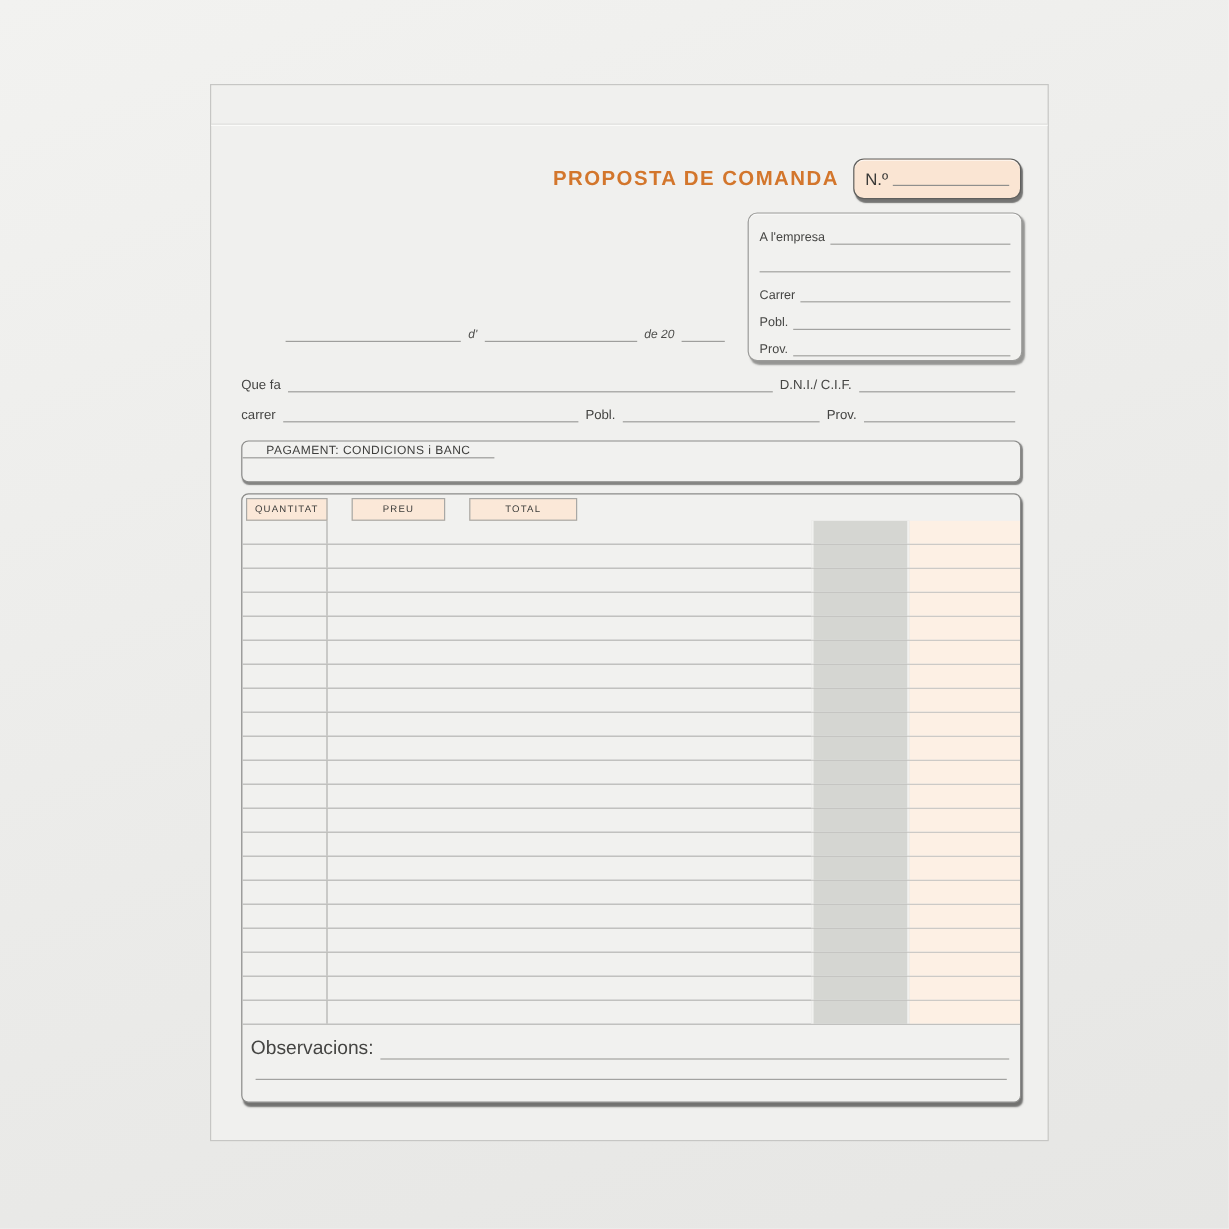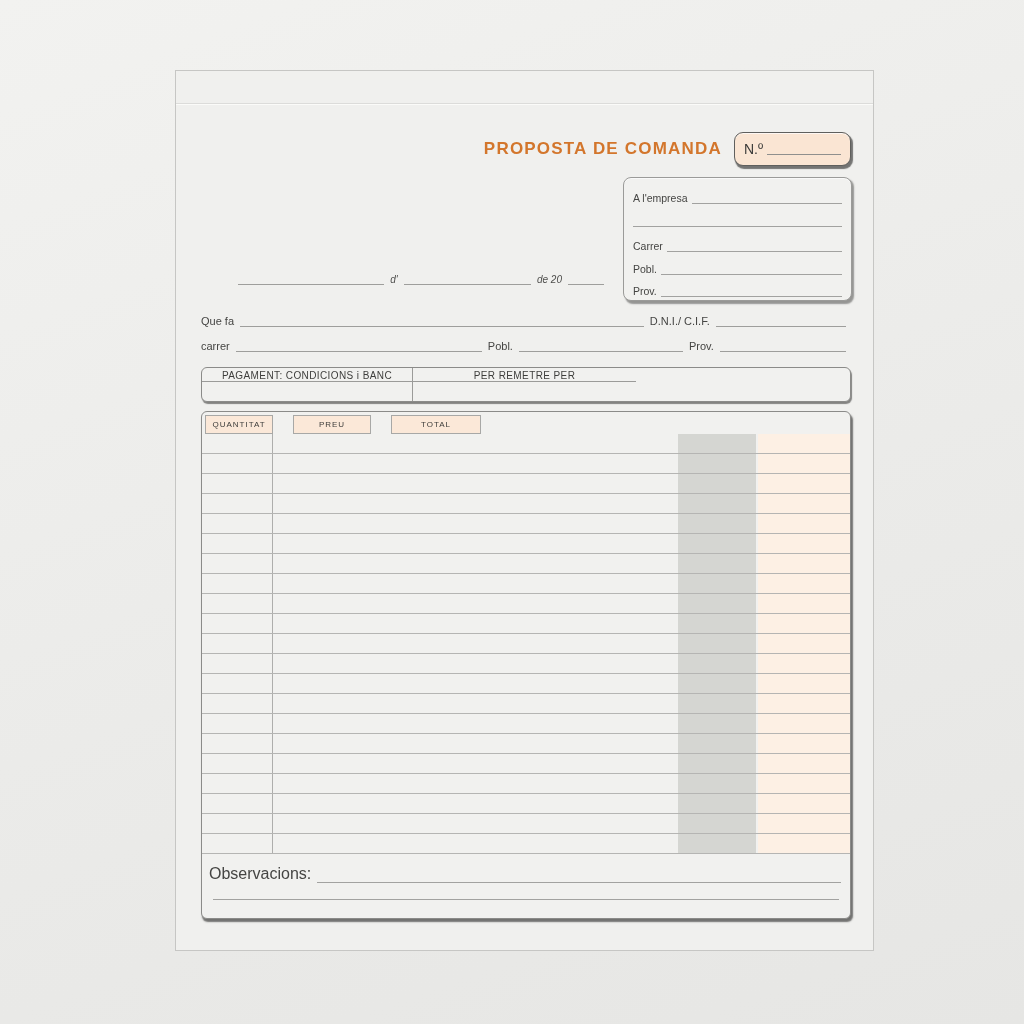--- a/index.html
+++ b/index.html
@@ -24,21 +24,21 @@
   
   .title-row {
     position:absolute; top:61px; left:200px; right:22px;
     display:flex; align-items:center; justify-content:flex-end; gap:12px;
   }
   .form-title {
     color:#d3762c; font-size:17px; letter-spacing:1.2px; font-weight:bold;
     white-space:nowrap;
   }
   .num-box {
-    width:117px; height:34px; background:#fae5d3;
+    width:140px; height:34px; background:#fae5d3;
     border:1px solid #5f5f5d; border-radius:9px;
     box-shadow:1.5px 2.5px 1px rgba(75,75,73,.75), inset 0 1px 0 rgba(255,255,255,.7);
     display:flex; align-items:center; padding:0 9px; gap:4px;
   }
   .num-label { font-size:14px; color:#3a3a38; }
   .num-line { flex:1; border-bottom:1px solid #8f8f8d; height:12px; }
   
   .addr-block {
     position:absolute; left:447px; top:106px; width:229px; height:124px;
     background:#f1f1ef; border:1px solid #9b9b99; border-radius:8px;
@@ -155,23 +155,20 @@
     <span>Pobl.</span>
     <span class="wline" style="flex:1.3;"></span>
     <span>Prov.</span>
     <span class="wline" style="flex:1;"></span>
   </div>
 
   <div class="pay-band">
     <div class="pay-col" style="width:210px;">
       <div class="pay-head">PAGAMENT: CONDICIONS i BANC</div>
     </div>
-    <div class="pay-col" style="width:224px;">
-      <div class="pay-head">PER REMETRE PER</div>
-    </div>
   </div>
 
   <div class="main-block">
     <div class="thead">
       <div class="th th-qty">QUANTITAT</div>
       <div class="th th-preu">PREU</div>
       <div class="th th-total">TOTAL</div>
     </div>
     <div class="tbody">
         <div class="trow">

